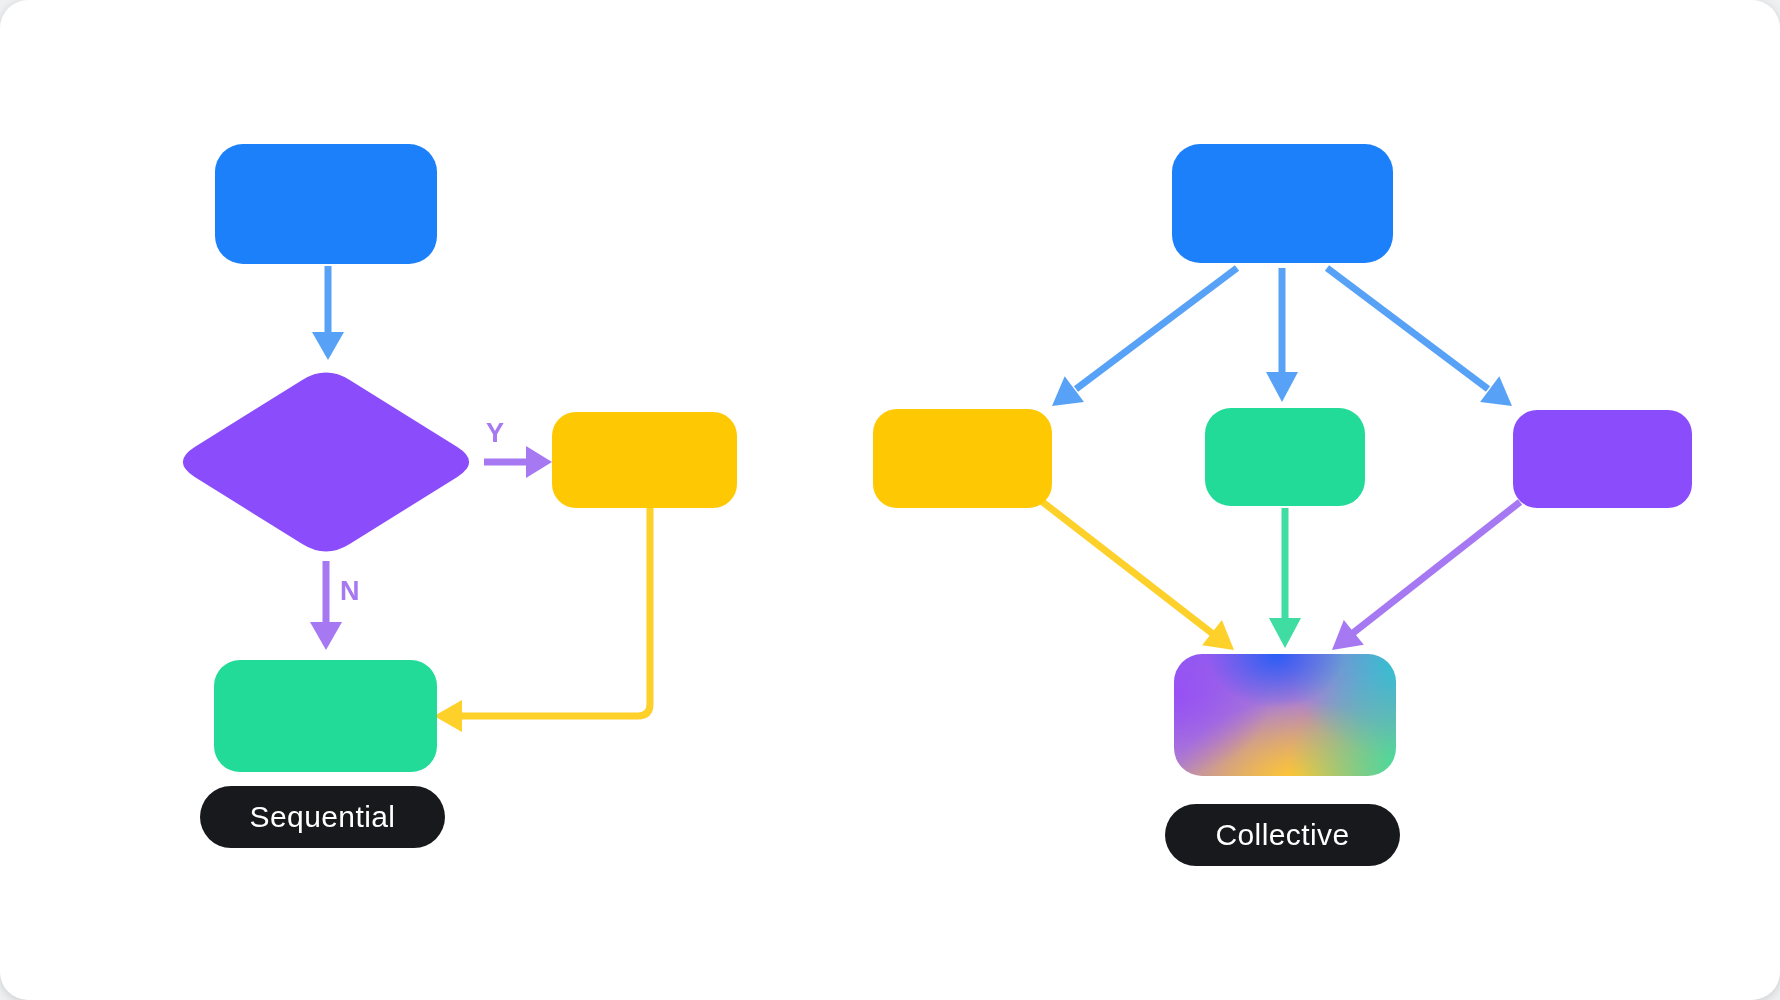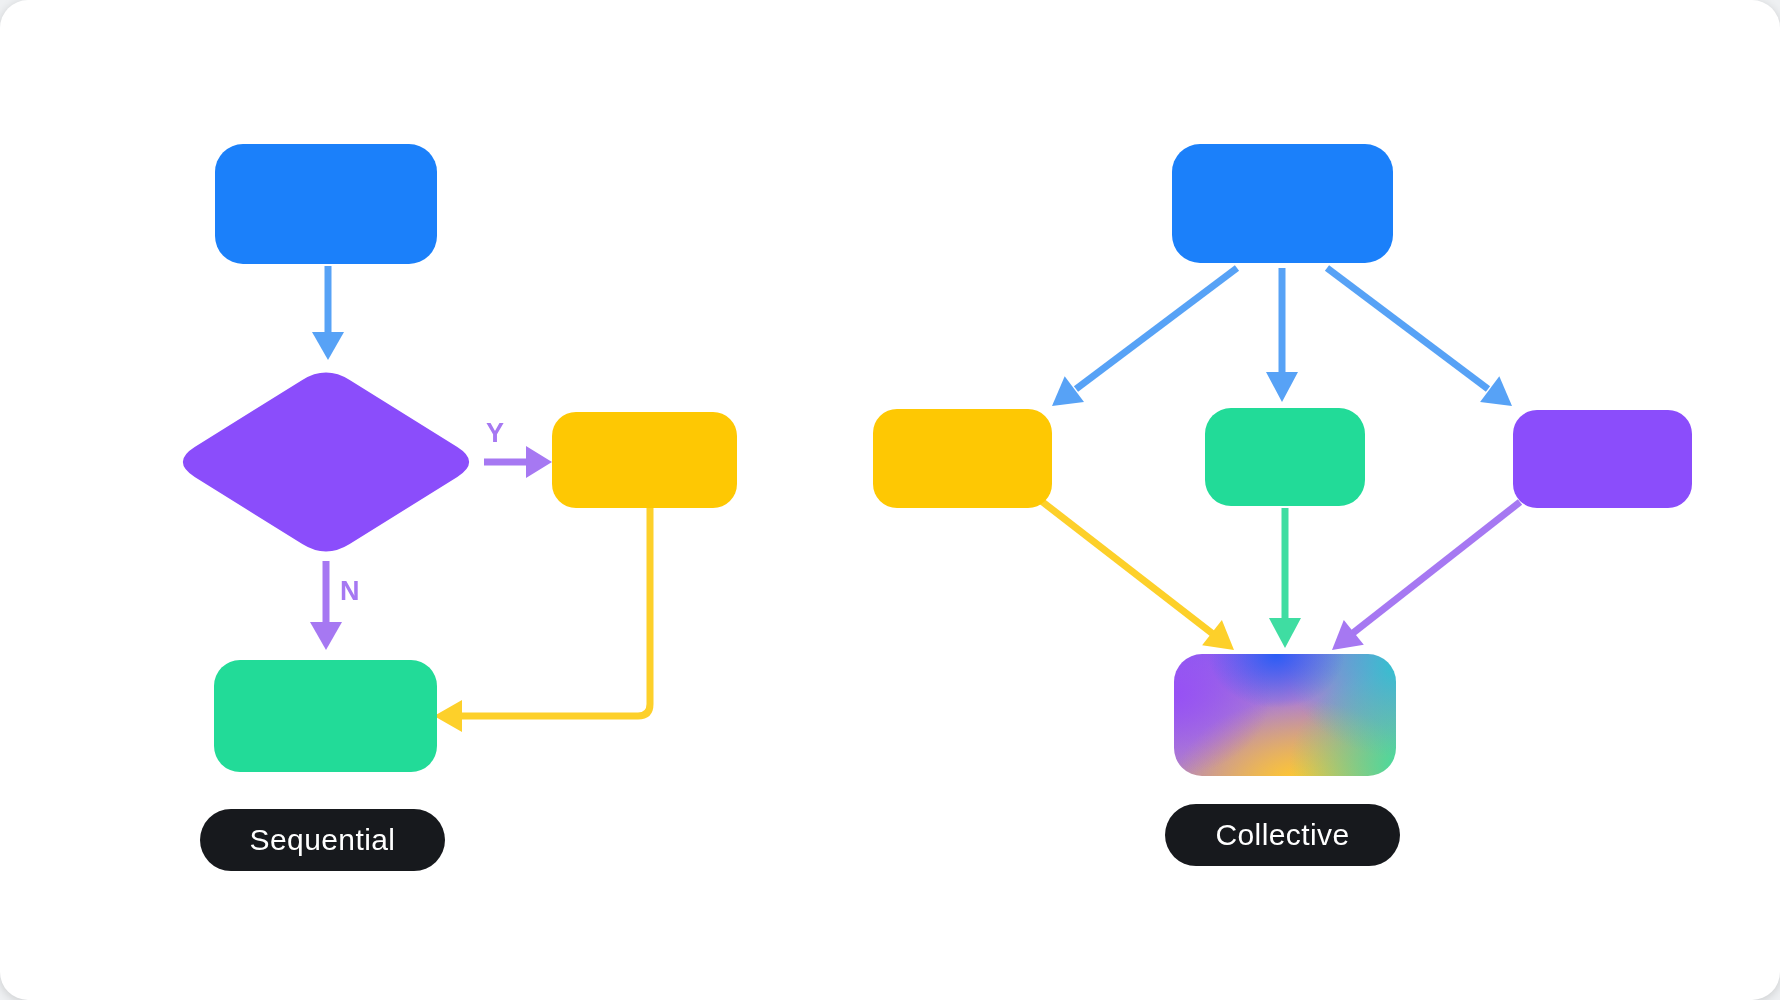--- a/index.html
+++ b/index.html
@@ -79,21 +79,21 @@
     height: 62px;
     border-radius: 31px;
     background: var(--pill-bg, #17191d);
     color: var(--pill-text, #ffffff);
     display: flex;
     align-items: center;
     justify-content: center;
     font-size: 30px;
     letter-spacing: 0.4px;
   }
-  #pill-sequential { left: 200px;  top: 809px; width: 245px; }
+  #pill-sequential { left: 200px;  top: 786px; width: 245px; }
   #pill-collective { left: 1165px; top: 804px; width: 235px; }
 </style>
 </head>
 <body>
 
 <div class="card">
 
   <svg class="layer" viewBox="0 0 1780 1000">
 
     <line class="shaft shaft-blue" x1="328" y1="266" x2="328" y2="334"></line>

